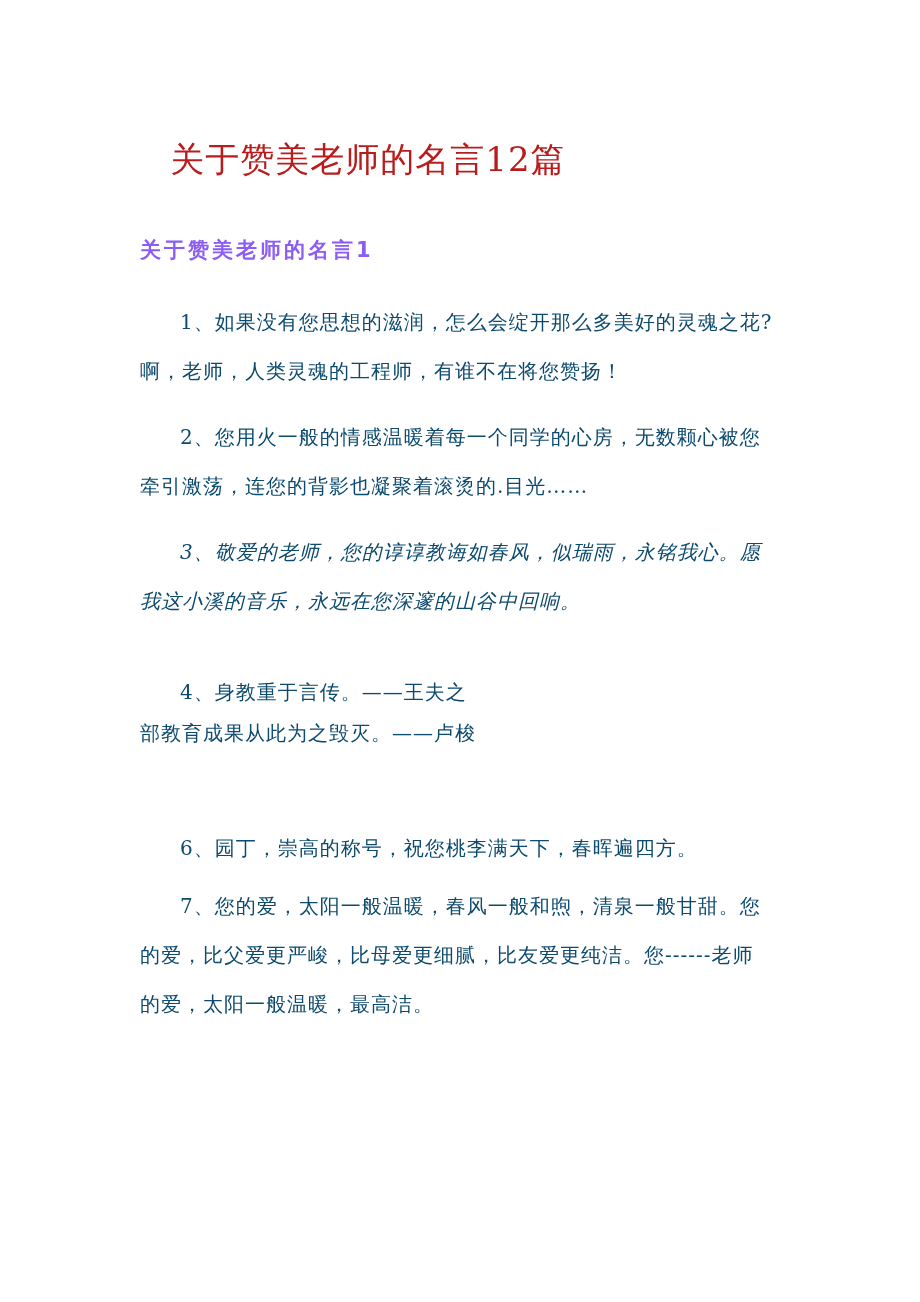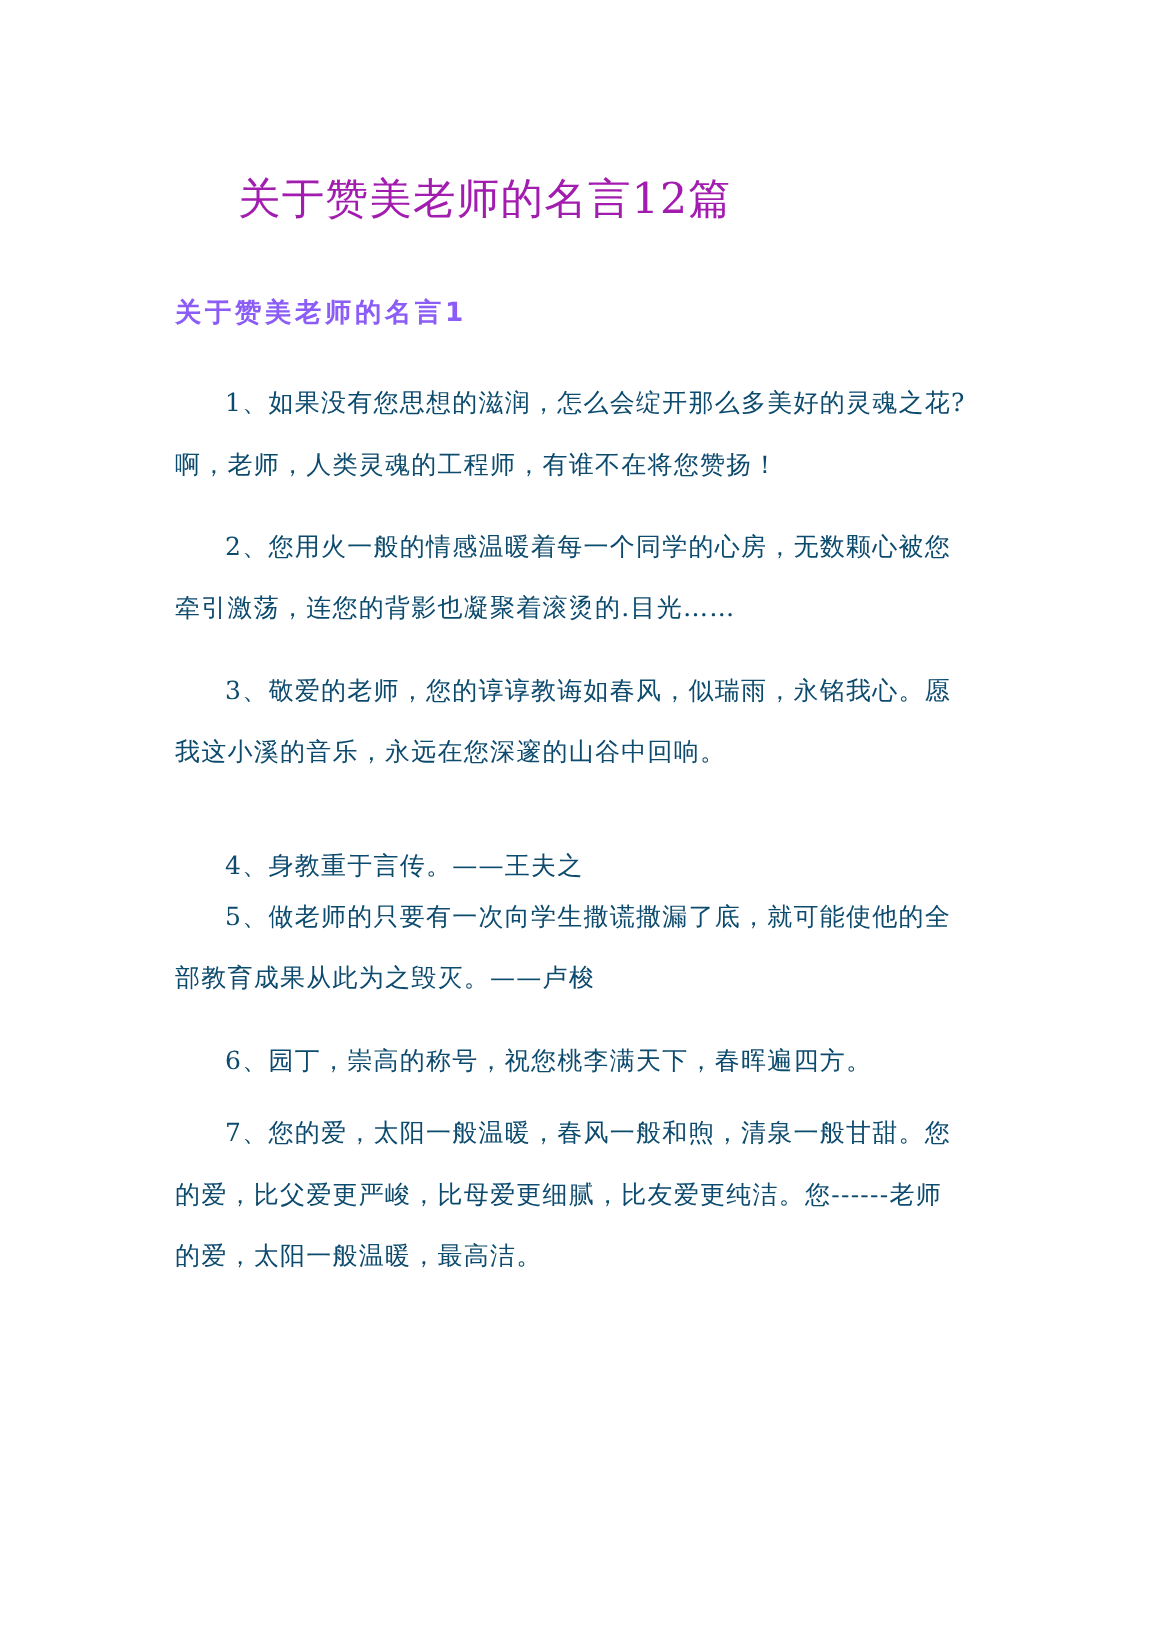--- a/index.html
+++ b/index.html
@@ -22,25 +22,24 @@
       height: 1302px;
     }
     .doc-title {
       position: absolute;
       left: 0;
       top: 134px;
       width: 736px;
       text-align: center;
       font-size: 34px;
       line-height: 50px;
-      color: #a21caf;
+      color: #b91c1c;
       font-weight: normal;
       margin: 0;
       letter-spacing: 1px;
-      padding-left: 20px;
     }
     .section-heading {
       position: absolute;
       left: 140px;
       top: 233px;
       font-family: "DejaVu Sans", "Liberation Sans", sans-serif;
       font-size: 21px;
       line-height: 34px;
       font-weight: bold;
       color: #8b5cf6;
@@ -80,31 +79,30 @@
   <p class="para" style="top:298px;">
     <span class="line">1、如果没有您思想的滋润，怎么会绽开那么多美好的灵魂之花?</span>
     <span class="line cont">啊，老师，人类灵魂的工程师，有谁不在将您赞扬！</span>
   </p>
 
   <p class="para" style="top:413px;">
     <span class="line">2、您用火一般的情感温暖着每一个同学的心房，无数颗心被您</span>
     <span class="line cont">牵引激荡，连您的背影也凝聚着滚烫的.目光……</span>
   </p>
 
-  <p class="para" style="top:528px;">
+  <p class="para" style="top:528px;font-style:italic;">
     <span class="line">3、敬爱的老师，您的谆谆教诲如春风，似瑞雨，永铭我心。愿</span>
     <span class="line cont">我这小溪的音乐，永远在您深邃的山谷中回响。</span>
   </p>
 
   <p class="para" style="top:668px;">
     <span class="line">4、身教重于言传。——王夫之</span>
   </p>
 
   <p class="para" style="top:709px;">
-    <span class="line">5、做老师的只要有一次向学生撒谎撒漏了底，就可能使他的全</span>
     <span class="line cont">部教育成果从此为之毁灭。——卢梭</span>
   </p>
 
   <p class="para" style="top:824px;">
     <span class="line">6、园丁，崇高的称号，祝您桃李满天下，春晖遍四方。</span>
   </p>
 
   <p class="para" style="top:882px;">
     <span class="line">7、您的爱，太阳一般温暖，春风一般和煦，清泉一般甘甜。您</span>
     <span class="line cont">的爱，比父爱更严峻，比母爱更细腻，比友爱更纯洁。您------老师</span>

